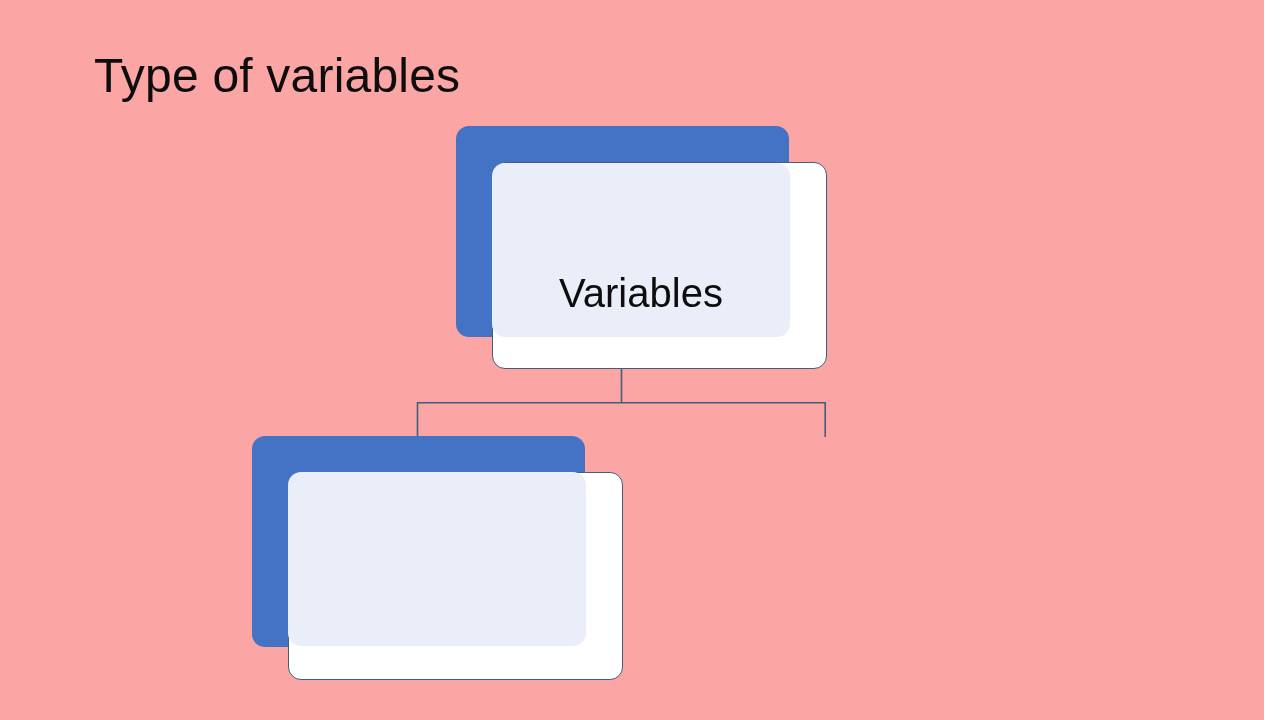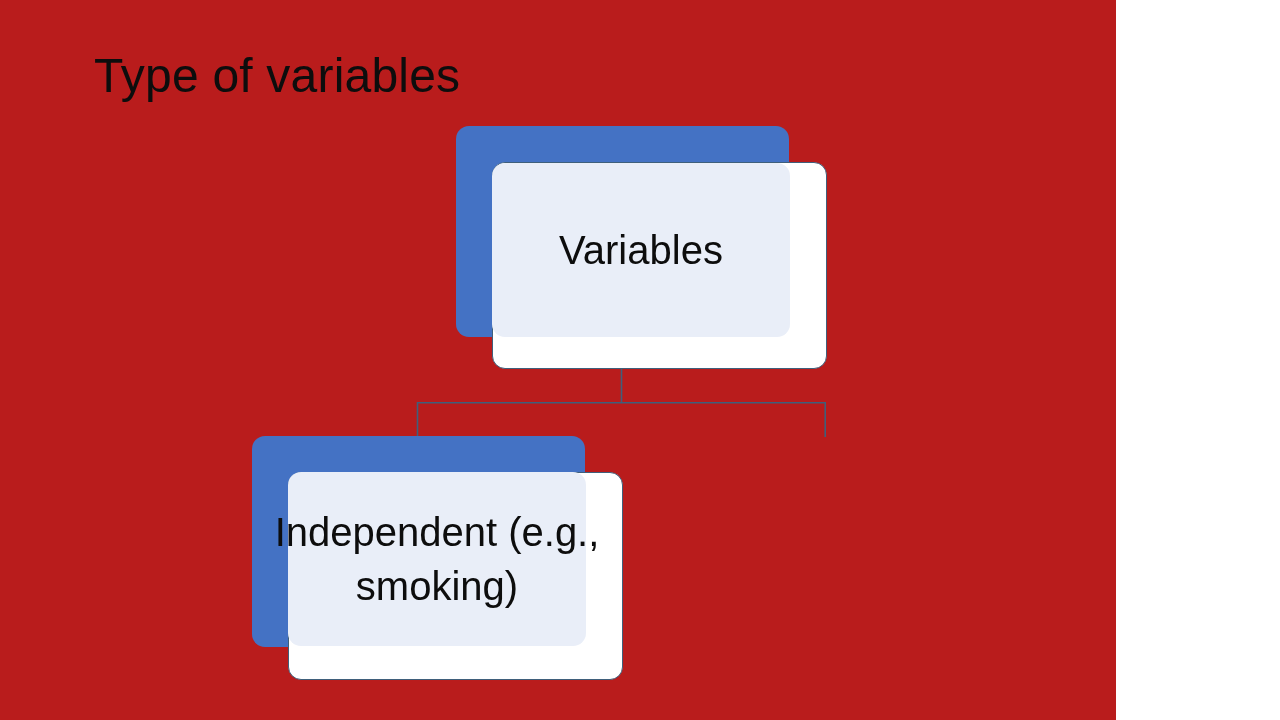--- a/index.html
+++ b/index.html
@@ -8,23 +8,23 @@
   }
   body {
     width: 1280px;
     height: 720px;
     background: #FFFFFF;
     font-family: "Liberation Sans", "DejaVu Sans", sans-serif;
     overflow: hidden;
   }
   #slide {
     position: relative;
-    width: 1116px;
+    width: 1264px;
     height: 720px;
-    background: #b91c1c;
+    background: #fca5a5;
   }
 
   
   .slide-title {
     position: absolute;
     left: 94px;
     top: 46px;
     font-size: 48px;
     line-height: 60px;
     color: #0D0D0D;
@@ -66,20 +66,21 @@
   }
   .node .node-text {
     position: absolute;
     display: flex;
     align-items: center;
     justify-content: center;
     text-align: center;
     color: #0D0D0D;
     font-weight: 400;
     white-space: pre-line;
+    margin-top: 43px;
   }
 
   
   #node-root { left: 450px; top: 120px; width: 390px; height: 260px; }
   #node-root .shadow-rect  { left: 6px;  top: 6px;   width: 333px; height: 211px; }
   #node-root .outline-rect { left: 42px; top: 42px;  width: 335px; height: 207px; }
   #node-root .fill-rect    { left: 42px; top: 43px;  width: 298px; height: 174px; }
   #node-root .node-text    { left: 20px; top: 43px;  width: 342px; height: 174px;
                              font-size: 40px; line-height: 52px; }
 
@@ -121,17 +122,16 @@
     <div class="shadow-rect"></div>
     <div class="outline-rect"></div>
     <div class="fill-rect"></div>
     <div class="node-text">Variables</div>
   </div>
 
   <div class="node" id="node-independent">
     <div class="shadow-rect"></div>
     <div class="outline-rect"></div>
     <div class="fill-rect"></div>
-    <div class="node-text">Independent (e.g., smoking)</div>
   </div>
 
 
 </div>
 
 </body></html>

